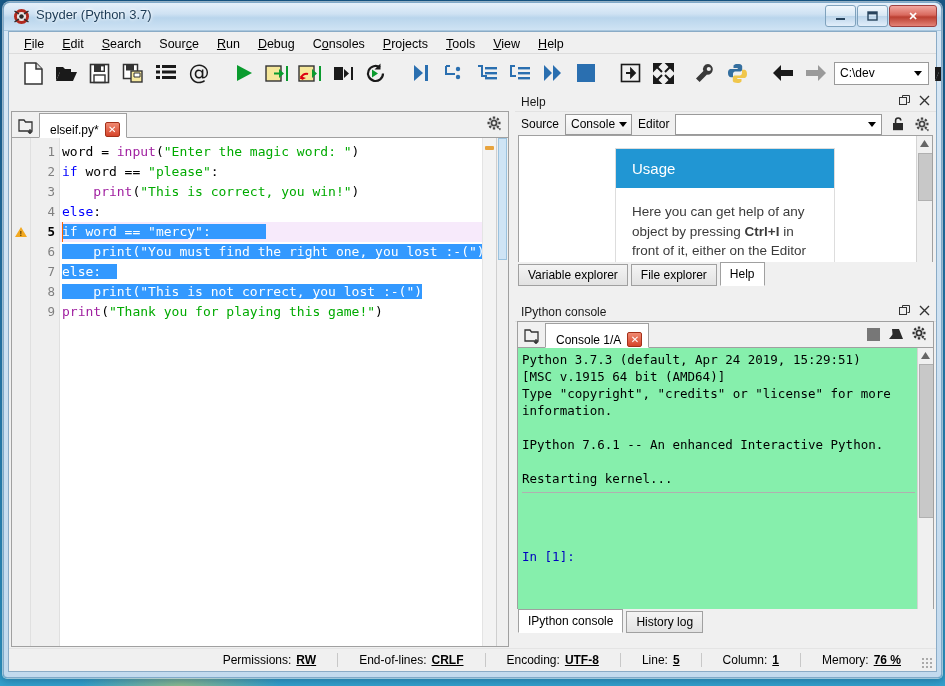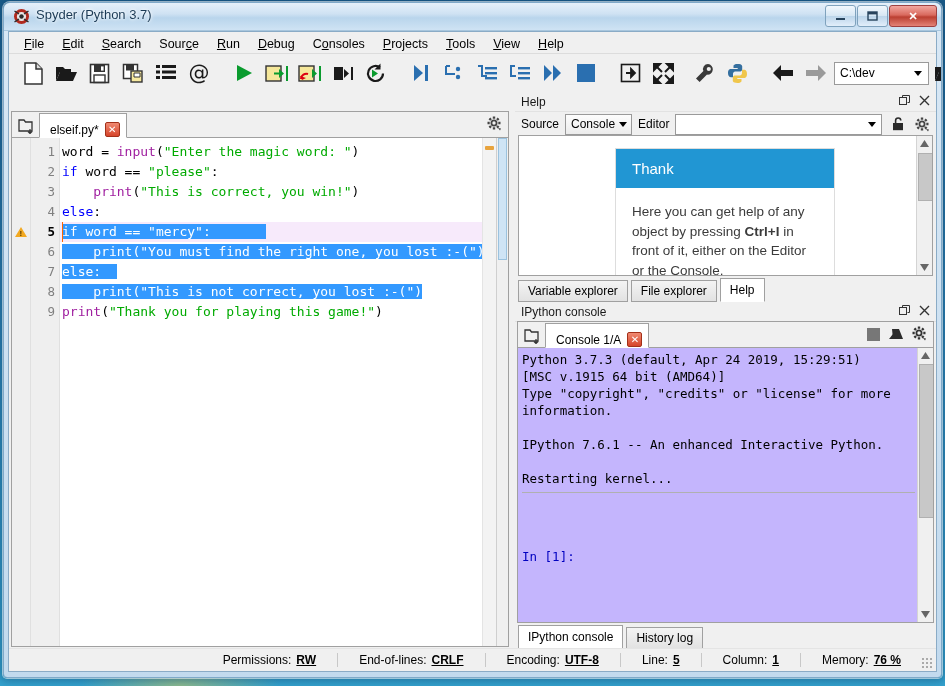--- a/index.html
+++ b/index.html
@@ -215,36 +215,36 @@
     width: 15px; background: #f0f0f0; border-left: 1px solid #d4d4d4; position: relative;
   }
   .vscroll .arrow-up, .vscroll .arrow-dn {
     position: absolute; left: 0; width: 15px; height: 15px;
     display: flex; align-items: center; justify-content: center; cursor: default;
   }
   .vscroll .arrow-up { top: 0; } .vscroll .arrow-dn { bottom: 0; }
   .vscroll .thumb { position: absolute; left: 1px; width: 13px; background: #c8c8c8; border: 1px solid #b0b0b0; }
 
   .tabstrip {
-    position: absolute; left: 0; right: 0; bottom: 0; height: 24px;
+    position: absolute; left: 0; right: 0; bottom: 16px; height: 24px;
     display: flex; align-items: flex-end; gap: 3px; padding-left: 3px;
     background: #f0f0f0;
   }
   .btab {
     height: 20px; padding: 0 9px; font-size: 12px; display: flex; align-items: center;
     border: 1px solid #a0a0a0; background: linear-gradient(180deg,#f4f4f4,#e2e2e2);
     cursor: default;
   }
   .btab.active { background: #fff; height: 22px; border-bottom-color: #fff; }
 
   
   .console-dock { flex: 1; position: relative; }
   .console-frame {
     position: absolute; left: 2px; right: 2px; top: 19px; bottom: 26px;
-    border: 1px solid #a0a0a0; background: #c4b5fd; box-sizing: border-box;
+    border: 1px solid #a0a0a0; background: #86efac; box-sizing: border-box;
     display: flex; flex-direction: column;
   }
   .console-tabrow {
     height: 25px; background: #f0f0f0; display: flex; align-items: flex-end;
     position: relative; border-bottom: 1px solid #a0a0a0;
   }
   .console-tools { position: absolute; right: 6px; top: 4px; display: flex; gap: 8px; align-items: center; }
   .console-out {
     flex: 1; display: flex; overflow: hidden;
   }
@@ -629,21 +629,21 @@
                     <path d="M7 0.5v2.2M7 11.3v2.2M0.5 7h2.2M11.3 7h2.2M2.4 2.4l1.6 1.6M10 10l1.6 1.6M11.6 2.4L10 4M4 10l-1.6 1.6"></path>
                   </g>
                   <path d="M11 12l2 2.5 1-2z" fill="#444"></path>
                 </svg>
             </div>
           </div>
 
           <div class="help-body">
             <div class="help-content">
               <div class="usage-card">
-                <div class="usage-head">Thank</div>
+                <div class="usage-head">Usage</div>
                 <div class="usage-text"><span>Here you can get help of any object by pressing </span><b>Ctrl+I</b><span> in front of it, either on the Editor or the Console.</span></div>
               </div>
             </div>
             <div class="vscroll">
               <div class="arrow-up">
                 <svg width="9" height="7">
                     <path d="M4.5 0L9 7H0z" fill="#666"></path>
                   </svg>
               </div>
               <div class="thumb" style="top:17px;height:46px"></div>

